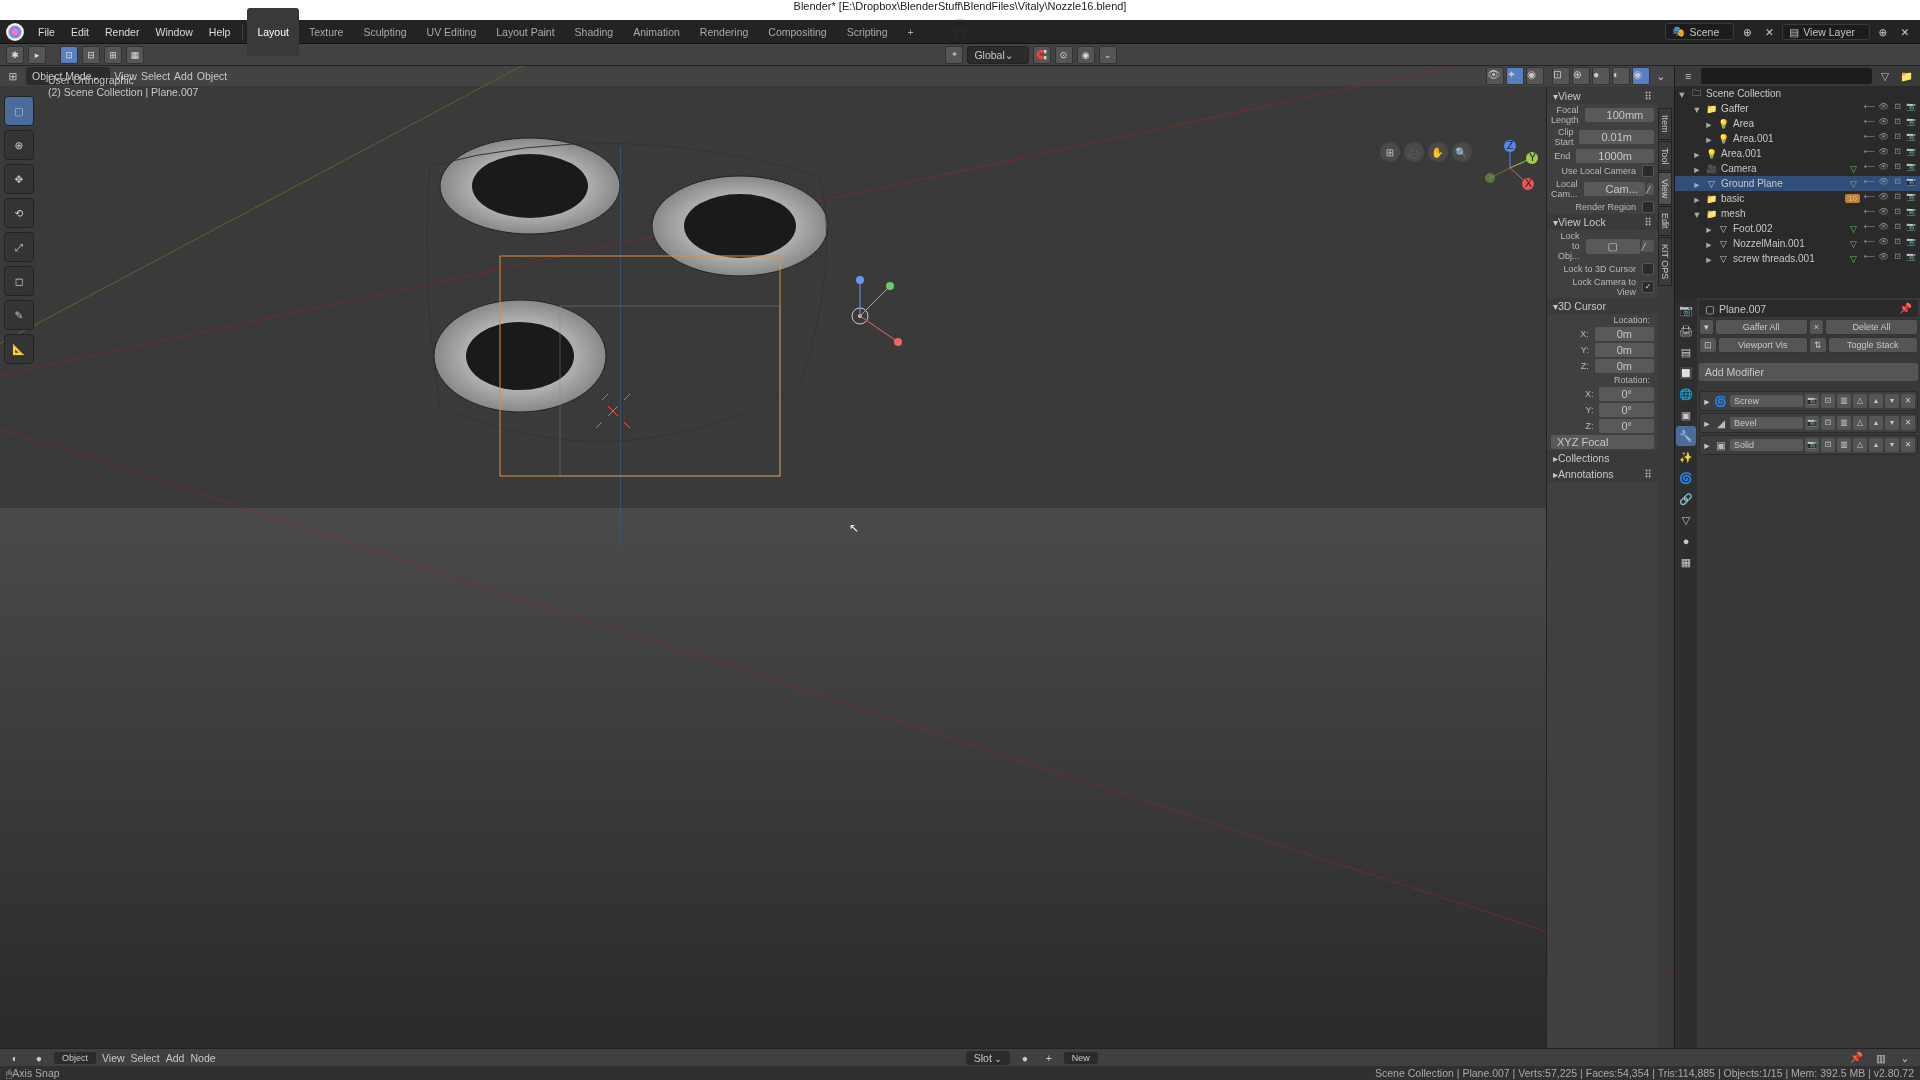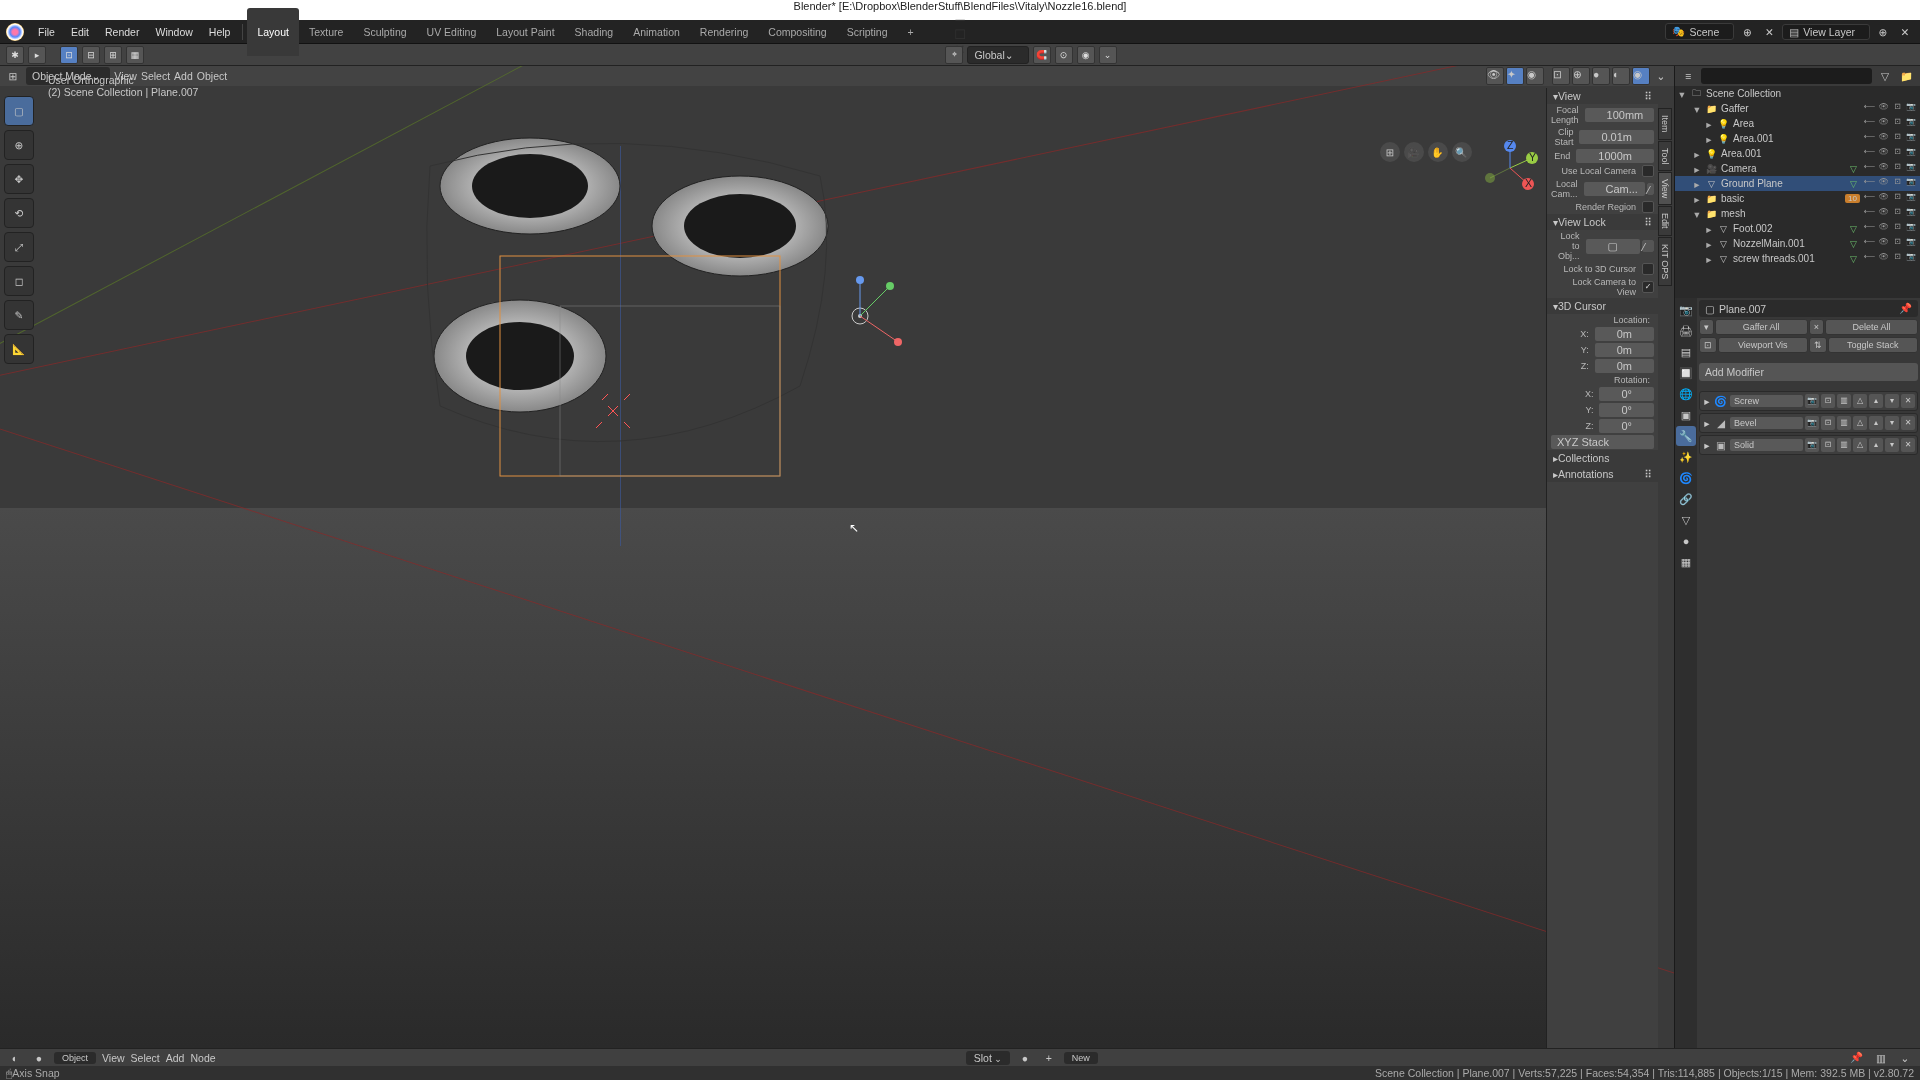--- a/index.html
+++ b/index.html
@@ -314,21 +314,21 @@
         </div>
       <div class="row">
           <div class="lab">Y:</div>
           <div class="val">0°</div>
         </div>
       <div class="row">
           <div class="lab">Z:</div>
           <div class="val">0°</div>
         </div>
       <div class="row">
-          <div class="val" style="flex:1;text-align:left;padding-left:6px;">XYZ Stack</div>
+          <div class="val" style="flex:1;text-align:left;padding-left:6px;">XYZ Focal</div>
         </div>
       <div class="hdr">▸ <span>Collections</span></div>
       <div class="hdr">▸ <span>Annotations</span><span style="margin-left:auto">⠿</span></div>
     </div>
   </div>
 
   <div class="right-col">
     <div class="outliner">
       <div class="out-hdr">
         <div class="vheader-btn">≡</div>

